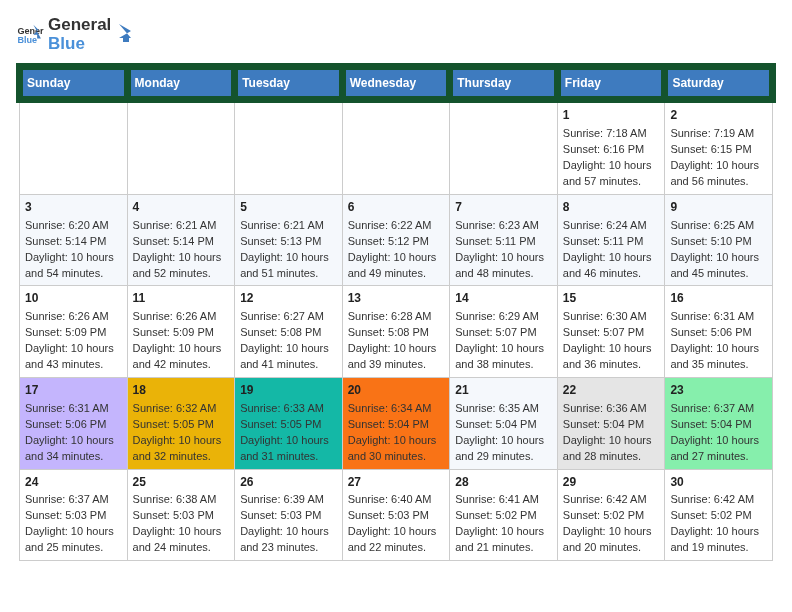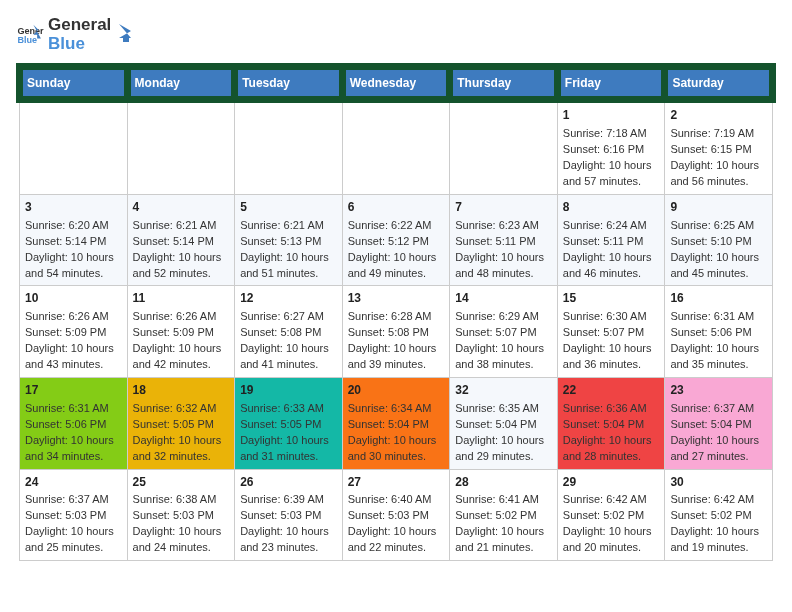--- a/index.html
+++ b/index.html
@@ -186,45 +186,45 @@
         <td>
           <span class="day-number">15</span>
           <div class="day-info">Sunrise: 6:30 AM<br>Sunset: 5:07 PM<br>Daylight: 10 hours and 36 minutes.</div>
         </td>
         <td>
           <span class="day-number">16</span>
           <div class="day-info">Sunrise: 6:31 AM<br>Sunset: 5:06 PM<br>Daylight: 10 hours and 35 minutes.</div>
         </td>
       </tr>
       <tr>
-        <td style="background: #84cc16;">
+        <td style="background: #c4b5fd;">
           <span class="day-number">17</span>
           <div class="day-info">Sunrise: 6:31 AM<br>Sunset: 5:06 PM<br>Daylight: 10 hours and 34 minutes.</div>
         </td>
         <td style="background: #eab308;">
           <span class="day-number">18</span>
           <div class="day-info">Sunrise: 6:32 AM<br>Sunset: 5:05 PM<br>Daylight: 10 hours and 32 minutes.</div>
         </td>
         <td style="background: #14b8a6;">
           <span class="day-number">19</span>
           <div class="day-info">Sunrise: 6:33 AM<br>Sunset: 5:05 PM<br>Daylight: 10 hours and 31 minutes.</div>
         </td>
         <td style="background: #f97316;">
           <span class="day-number">20</span>
           <div class="day-info">Sunrise: 6:34 AM<br>Sunset: 5:04 PM<br>Daylight: 10 hours and 30 minutes.</div>
         </td>
         <td style="background: rgb(245, 248, 252);">
-          <span class="day-number">32</span>
+          <span class="day-number">21</span>
           <div class="day-info">Sunrise: 6:35 AM<br>Sunset: 5:04 PM<br>Daylight: 10 hours and 29 minutes.</div>
         </td>
-        <td style="background: #ef4444;">
+        <td style="background: #e5e5e5;">
           <span class="day-number">22</span>
           <div class="day-info">Sunrise: 6:36 AM<br>Sunset: 5:04 PM<br>Daylight: 10 hours and 28 minutes.</div>
         </td>
-        <td style="background: #f9a8d4;">
+        <td style="background: #86efac;">
           <span class="day-number">23</span>
           <div class="day-info">Sunrise: 6:37 AM<br>Sunset: 5:04 PM<br>Daylight: 10 hours and 27 minutes.</div>
         </td>
       </tr>
       <tr>
         <td>
           <span class="day-number">24</span>
           <div class="day-info">Sunrise: 6:37 AM<br>Sunset: 5:03 PM<br>Daylight: 10 hours and 25 minutes.</div>
         </td>
         <td>

